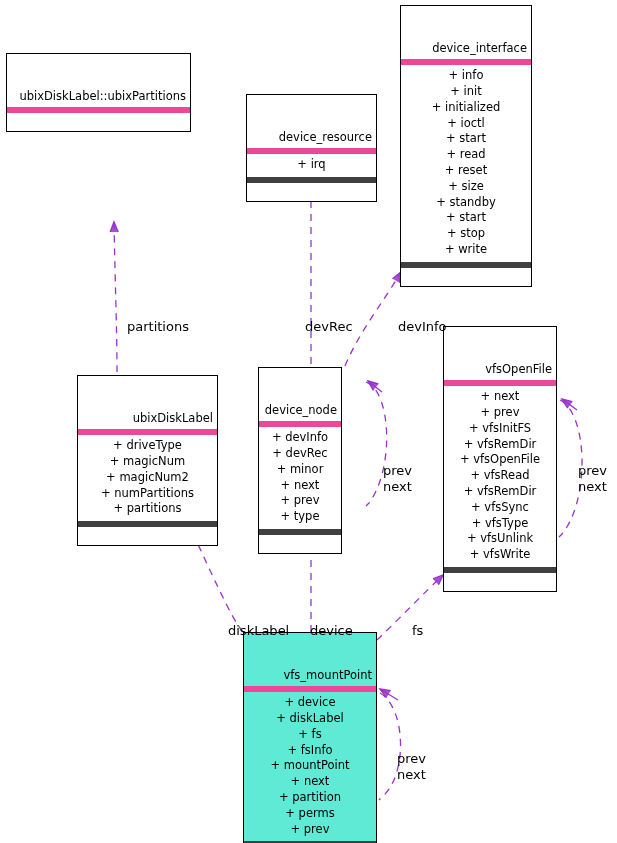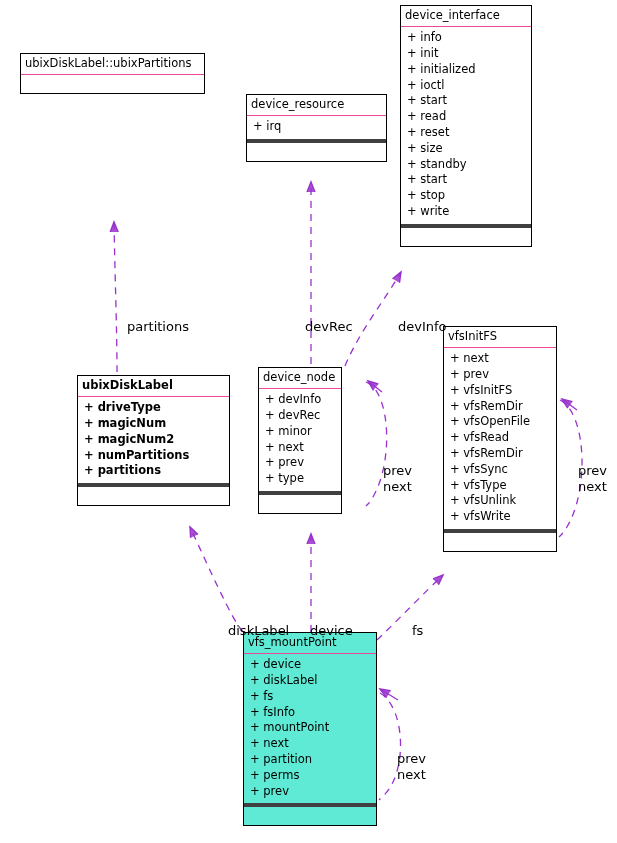--- a/index.html
+++ b/index.html
@@ -25,31 +25,33 @@
     position: absolute;
     border: 1px solid #000000;
     background: #ffffff;
     box-sizing: border-box;
     z-index: 2;
   }
   .uml-box.filled {
     background: #5eead4;
   }
   .uml-title {
-    text-align: left;
+    text-align: right;
     font-size: 11.5px;
     color: #000000;
     padding: 3px 4px 4px 4px;
-    border-bottom: 1px solid #ec4899;
+    border-bottom: 6px solid #ec4899;
     line-height: 1.15;
     white-space: nowrap;
+    margin-top: 33px;
   }
   .uml-attrs {
-    border-bottom: 4px solid #404040;
+    border-bottom: 6px solid #404040;
     padding: 3px 6px 4px 6px;
+    text-align: center;
   }
   .uml-attr {
     font-size: 11.5px;
     color: #000000;
     line-height: 15.8px;
     white-space: nowrap;
   }
   .uml-ops {
     height: 18px;
   }
@@ -91,26 +93,26 @@
     <path d="M243,632 C232,620 210,570 190,527" fill="none" stroke="#9932cc" stroke-width="1.3" stroke-dasharray="7,6" marker-end="url(#openarrow)"></path>
 
     <path d="M311,632 L311,534" fill="none" stroke="#9932cc" stroke-width="1.3" stroke-dasharray="7,6" marker-end="url(#openarrow)"></path>
 
     <path d="M377,640 C400,618 425,592 443,575" fill="none" stroke="#9932cc" stroke-width="1.3" stroke-dasharray="7,6" marker-end="url(#openarrow)"></path>
 
     <path d="M380,693 C406,708 408,775 382,797 C381,798 380,799 379,800" fill="none" stroke="#9932cc" stroke-width="1.3" stroke-dasharray="7,6"></path>
     <path d="M398,700 L380,689" fill="none" stroke="#9932cc" stroke-width="1.3" marker-end="url(#openarrow)"></path>
   </svg>
 
-  <div class="uml-box" style="left:20px; top:53px; width:185px;">
+  <div class="uml-box" style="left:6px; top:53px; width:185px;">
     <div class="uml-title">ubixDiskLabel::ubixPartitions</div>
     <div class="uml-ops"></div>
   </div>
 
-  <div class="uml-box" style="left:246px; top:94px; width:141px;">
+  <div class="uml-box" style="left:246px; top:94px; width:131px;">
     <div class="uml-title">device_resource</div>
     <div class="uml-attrs">
       <div class="uml-attr">+ irq</div>
     </div>
     <div class="uml-ops"></div>
   </div>
 
   <div class="uml-box" style="left:400px; top:5px; width:132px;">
     <div class="uml-title">device_interface</div>
     <div class="uml-attrs">
@@ -123,21 +125,21 @@
       <div class="uml-attr">+ reset</div>
       <div class="uml-attr">+ size</div>
       <div class="uml-attr">+ standby</div>
       <div class="uml-attr">+ start</div>
       <div class="uml-attr">+ stop</div>
       <div class="uml-attr">+ write</div>
     </div>
     <div class="uml-ops"></div>
   </div>
 
-  <div class="uml-box" style="left:77px; top:375px; width:153px;font-weight:bold;">
+  <div class="uml-box" style="left:77px; top:375px; width:141px;">
     <div class="uml-title">ubixDiskLabel</div>
     <div class="uml-attrs">
       <div class="uml-attr">+ driveType</div>
       <div class="uml-attr">+ magicNum</div>
       <div class="uml-attr">+ magicNum2</div>
       <div class="uml-attr">+ numPartitions</div>
       <div class="uml-attr">+ partitions</div>
     </div>
     <div class="uml-ops"></div>
   </div>
@@ -149,21 +151,21 @@
       <div class="uml-attr">+ devRec</div>
       <div class="uml-attr">+ minor</div>
       <div class="uml-attr">+ next</div>
       <div class="uml-attr">+ prev</div>
       <div class="uml-attr">+ type</div>
     </div>
     <div class="uml-ops"></div>
   </div>
 
   <div class="uml-box" style="left:443px; top:326px; width:114px;">
-    <div class="uml-title">vfsInitFS</div>
+    <div class="uml-title">vfsOpenFile</div>
     <div class="uml-attrs">
       <div class="uml-attr">+ next</div>
       <div class="uml-attr">+ prev</div>
       <div class="uml-attr">+ vfsInitFS</div>
       <div class="uml-attr">+ vfsRemDir</div>
       <div class="uml-attr">+ vfsOpenFile</div>
       <div class="uml-attr">+ vfsRead</div>
       <div class="uml-attr">+ vfsRemDir</div>
       <div class="uml-attr">+ vfsSync</div>
       <div class="uml-attr">+ vfsType</div>

